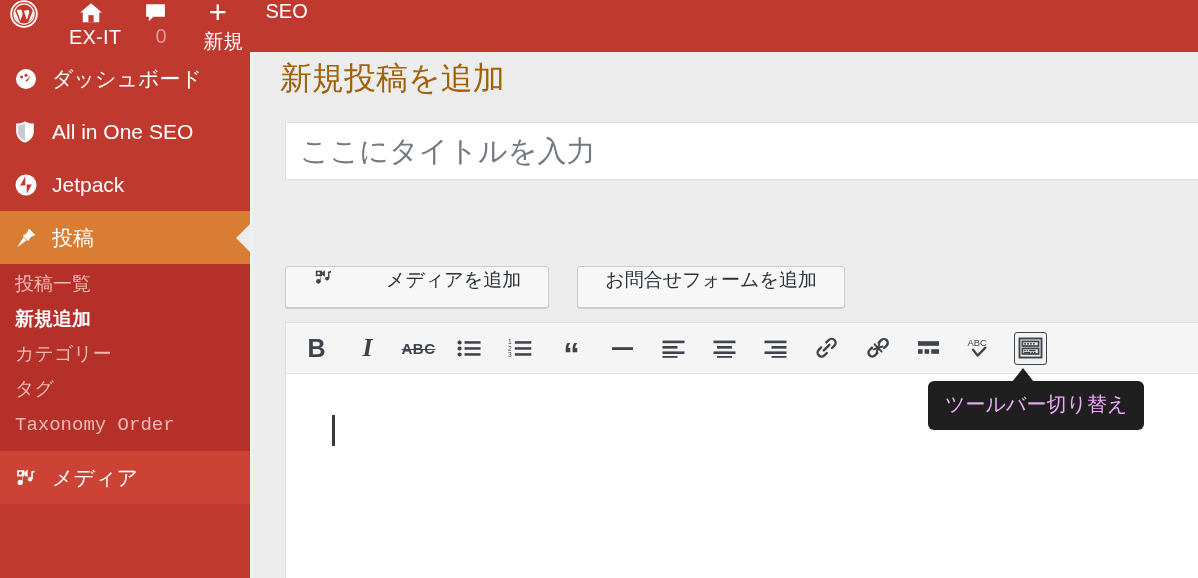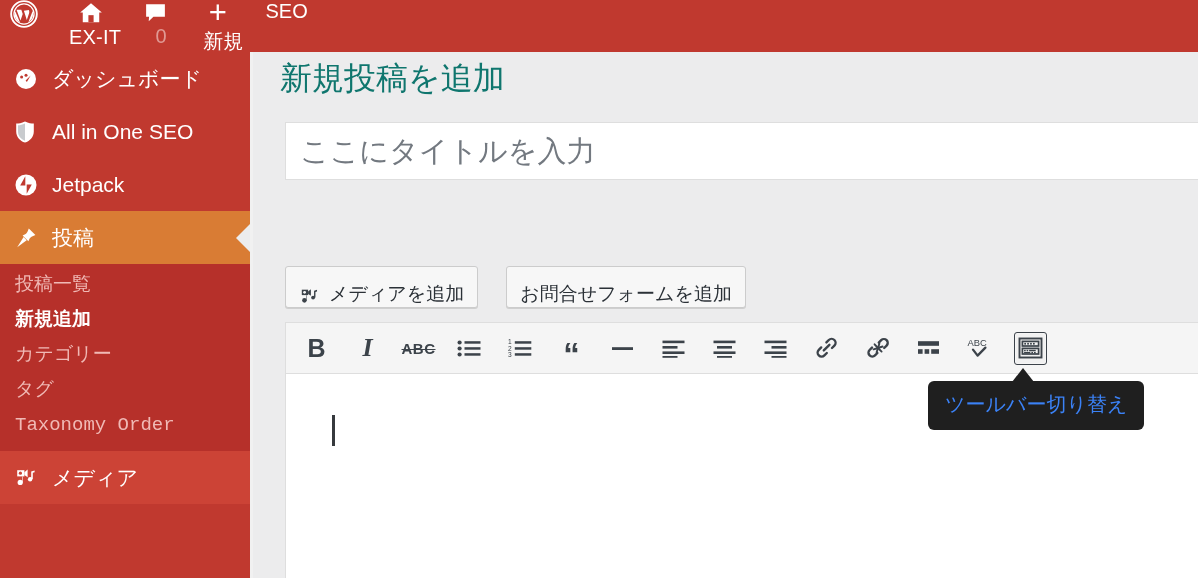--- a/index.html
+++ b/index.html
@@ -138,21 +138,21 @@
     width: 945px;
     height: 526px;
     background: #ececed;
     z-index: 10;
   }
   #page-title {
     position: absolute;
     left: 27px; top: 5px;
     font-size: 32px;
     font-weight: 400;
-    color: #0f766e;
+    color: #a16207;
     white-space: nowrap;
   }
   #title-wrap {
     position: absolute;
     left: 32px; top: 70px;
     right: -6px;
     height: 58px;
     background: #ffffff;
     border: 1px solid #dedede;
     box-sizing: border-box;
@@ -173,30 +173,31 @@
 
   
   #media-row {
     position: absolute;
     left: 32px; top: 214px;
     display: flex;
     align-items: center;
   }
   .wp-btn {
     display: inline-flex;
-    align-items: flex-end;
+    align-items: flex-start;
     height: 40px;
-    padding: 0 13px;
+    padding: 0 27px;
     background: #f7f7f7;
     border: 1px solid #cccccc;
     border-radius: 3px;
     color: #2b3137;
     font-size: 19px;
     box-shadow: 0 1px 0 #cfcfcf;
     white-space: nowrap;
+    gap: 43px;
   }
   .wp-btn .btn-icon { margin-right: 9px; display: inline-flex; }
   #btn-gap { width: 28px; }
 
   
   #editor-box {
     position: absolute;
     left: 32px; top: 270px;
     right: -6px;
     bottom: -4px;
@@ -251,21 +252,21 @@
     height: 31px;
     background: #36393d;
   }
 
   
   #tooltip {
     position: absolute;
     left: 928px;
     top: 381px;
     background: #1f1f1f;
-    color: #3b82f6;
+    color: #f0abfc;
     font-size: 20px;
     padding: 10px 17px 12px 17px;
     border-radius: 6px;
     white-space: nowrap;
     z-index: 60;
   }
   #tooltip-arrow {
     position: absolute;
     left: 1012px;
     top: 368px;

